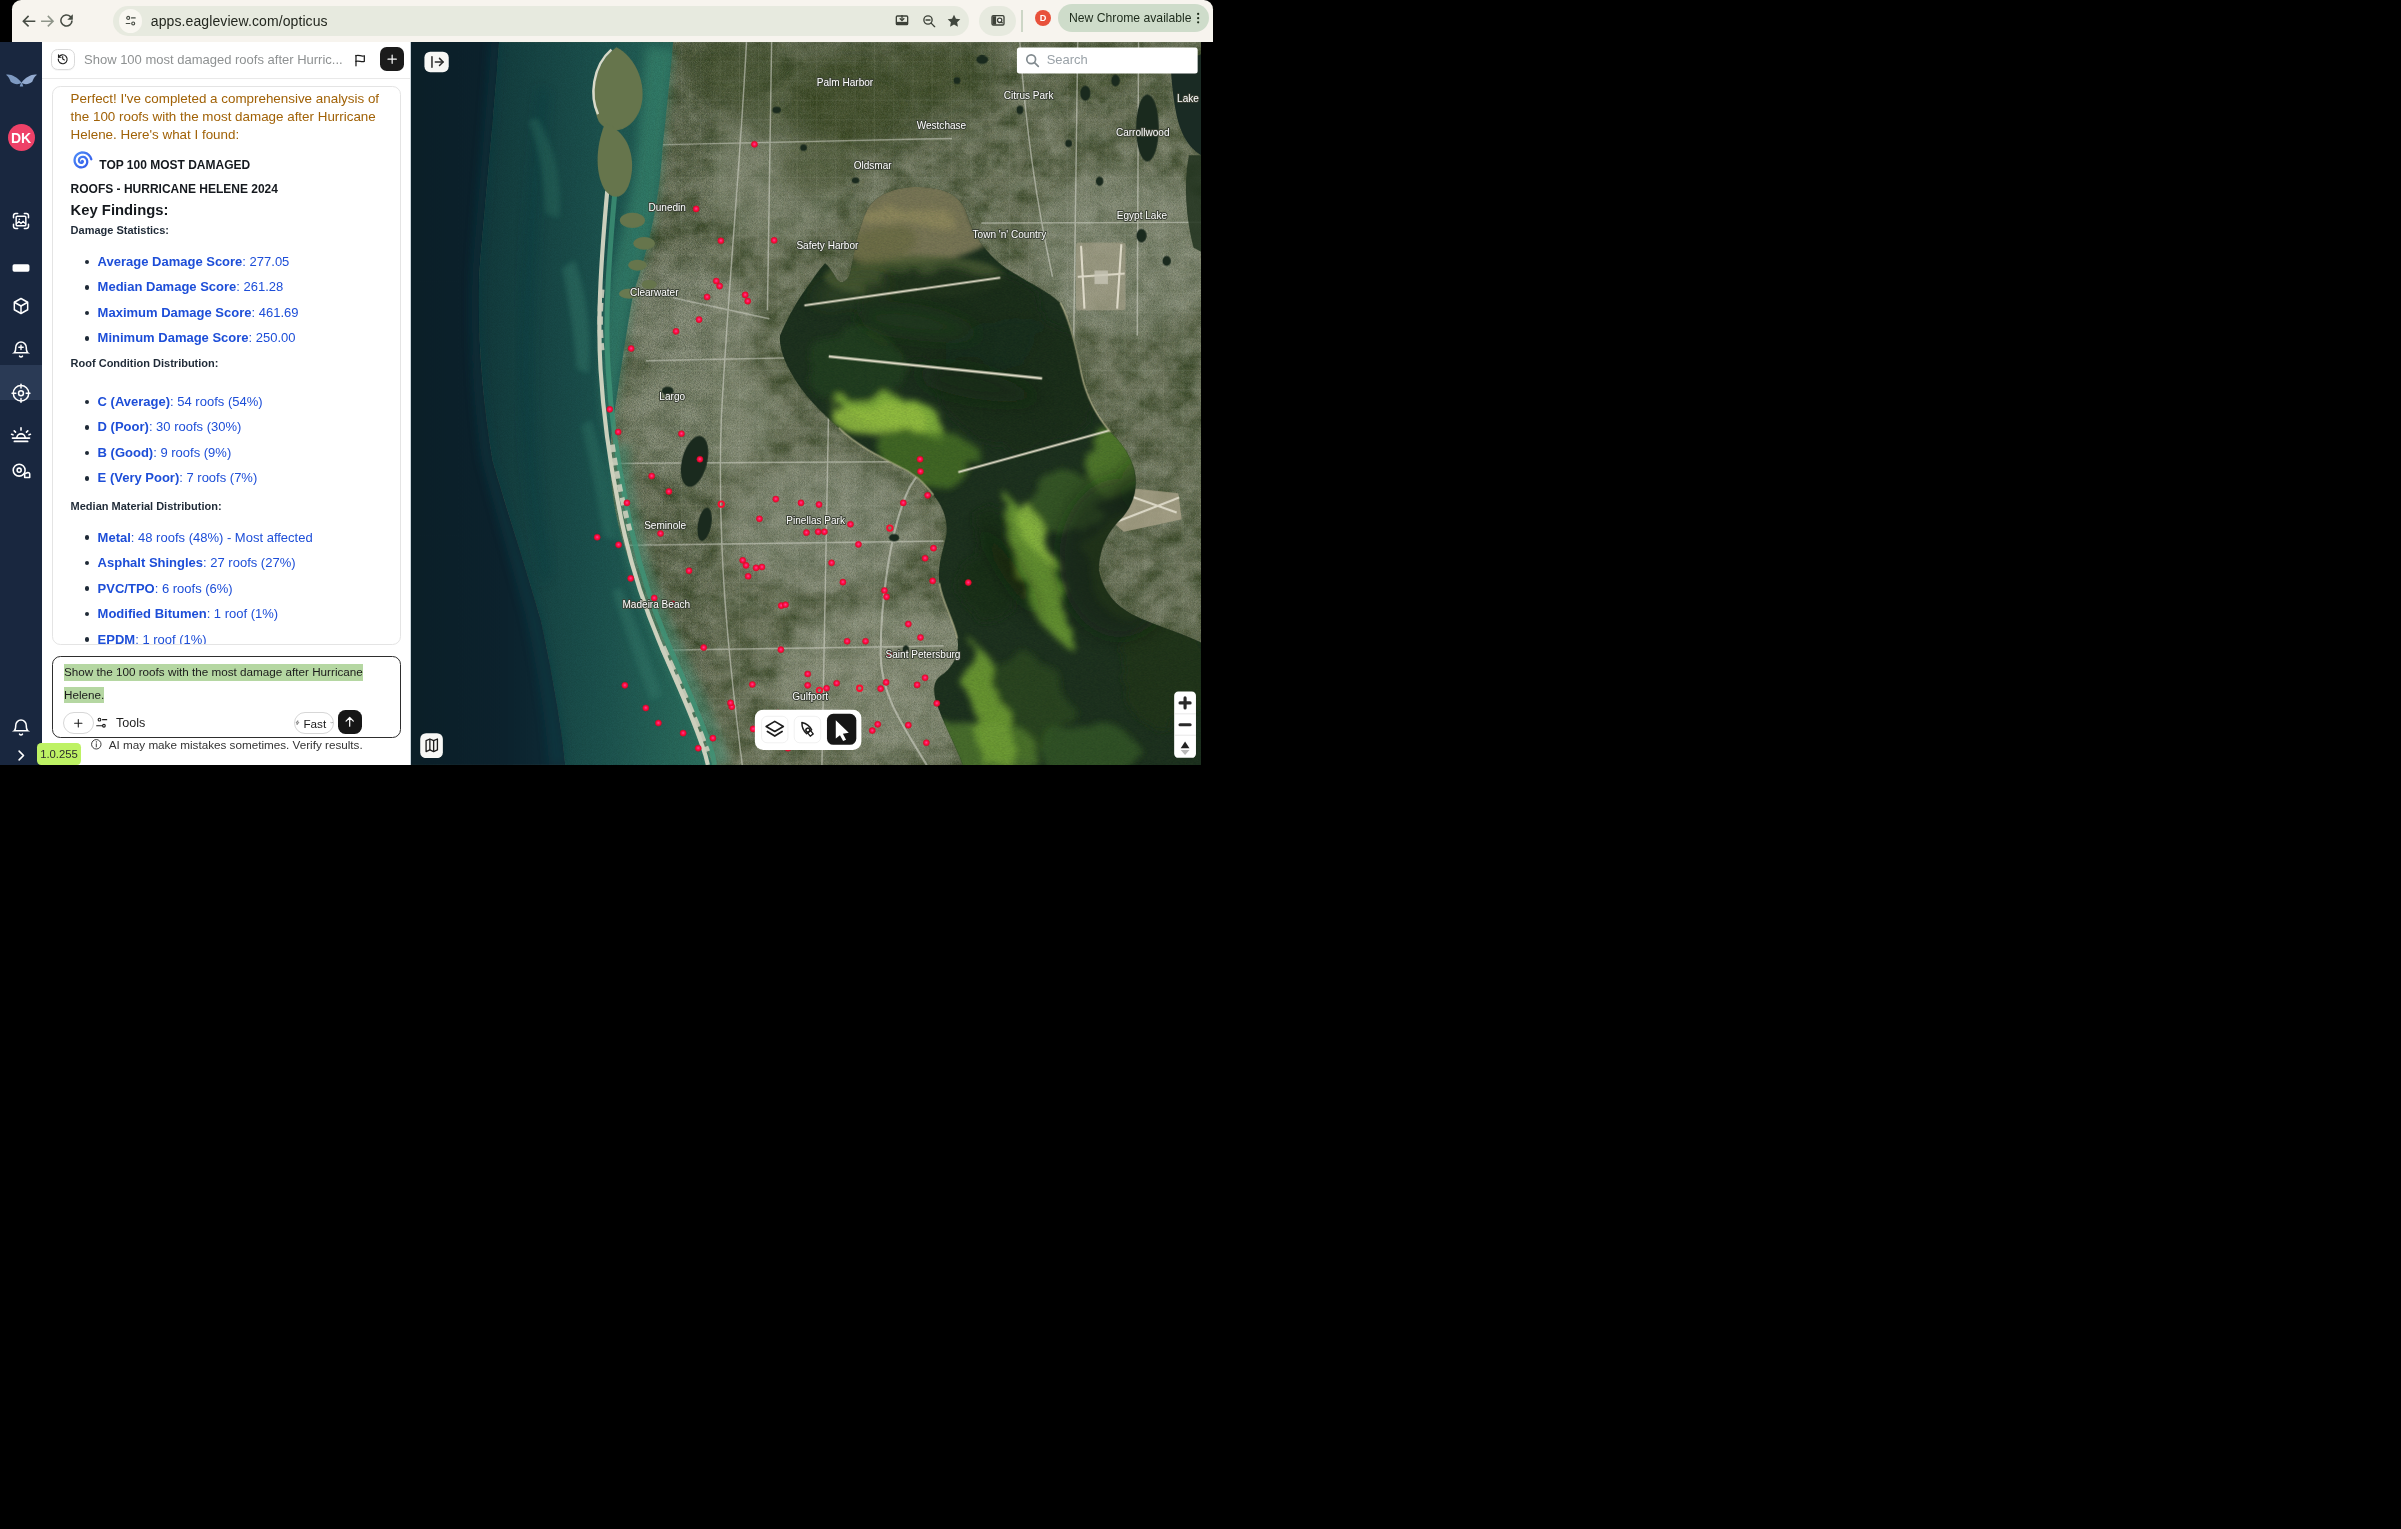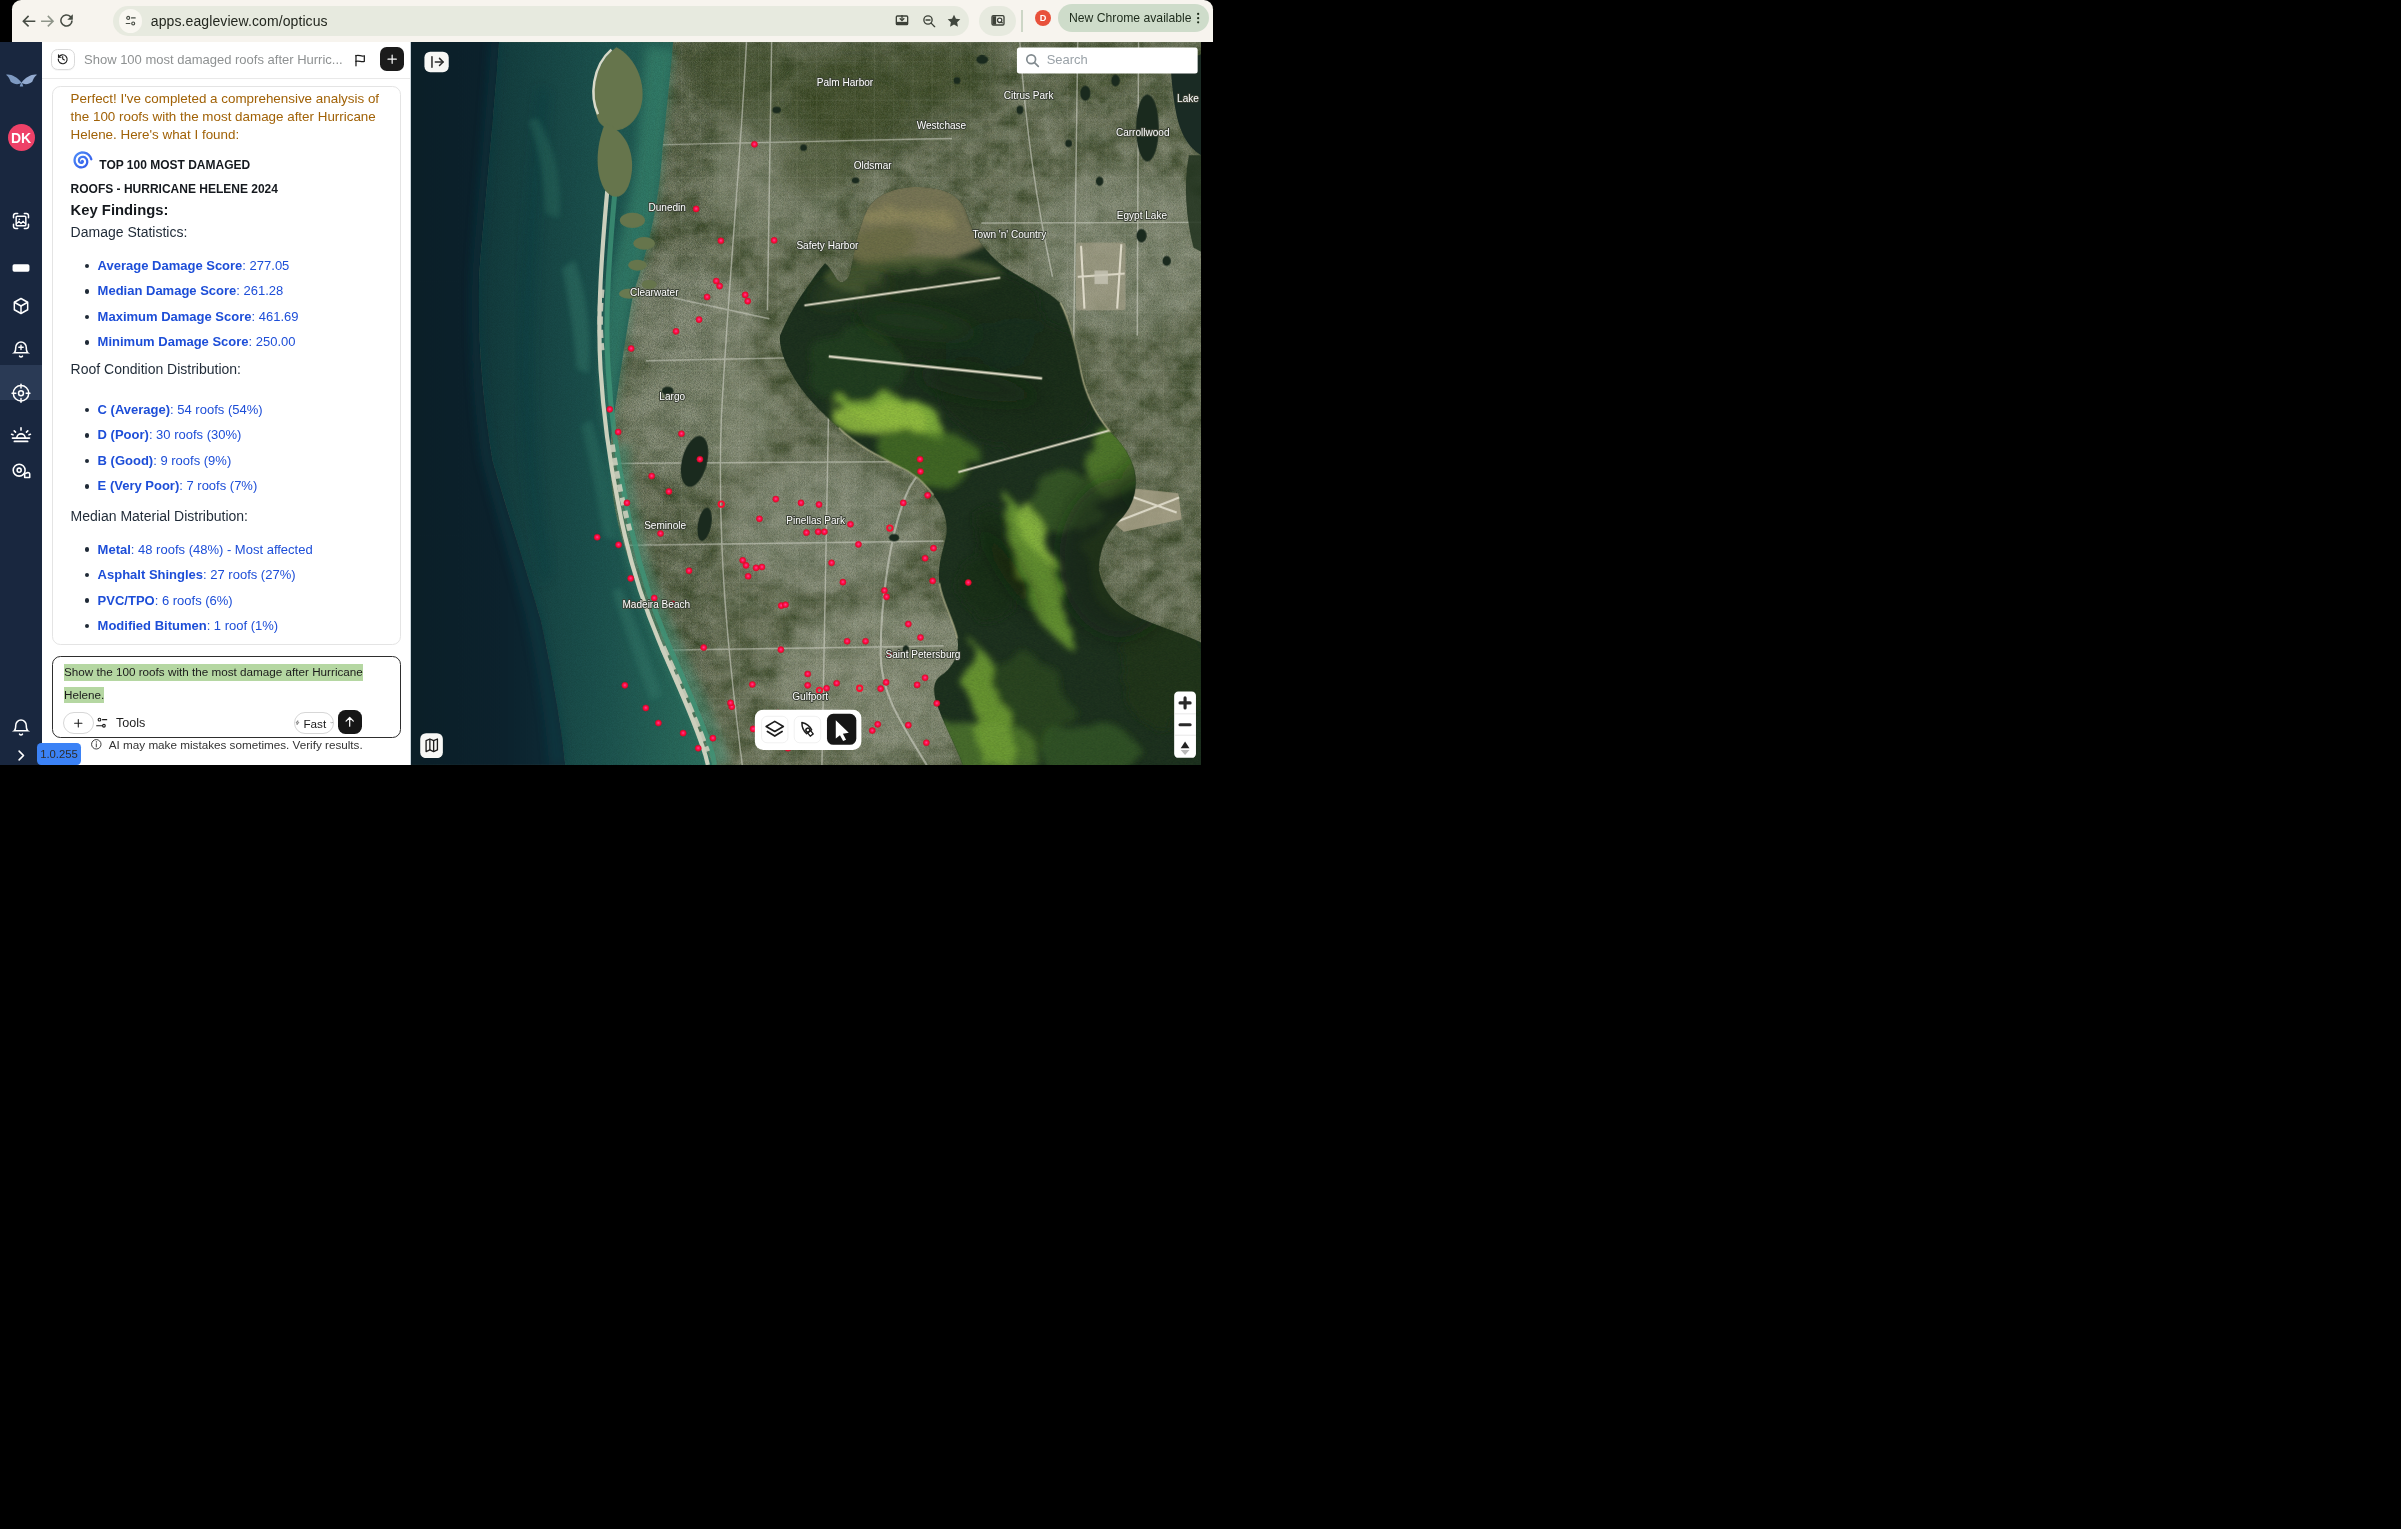--- a/index.html
+++ b/index.html
@@ -20,34 +20,34 @@
 #chathead{position:absolute;left:0;top:0;width:369px;height:37px;background:#fff;border-bottom:0.8px solid #e9e9e9}
 #histbtn{position:absolute;left:9.2px;top:6.7px;width:24px;height:21px;border:0.8px solid #dadada;border-radius:6.7px;background:#fff;display:flex;align-items:center;justify-content:center;box-shadow:0 0.8px 0.8px rgba(0,0,0,.04)}
 #ctitle{position:absolute;left:42px;top:10px;font-size:13px;color:#8e9192;white-space:nowrap}
 #flagbtn{position:absolute;left:311px;top:11px}
 #plusbtn{position:absolute;left:338px;top:5px;width:24px;height:24px;background:#1b1b1b;border-radius:6.7px;display:flex;align-items:center;justify-content:center}
 #msgcard{position:absolute;left:10px;top:44px;width:349px;height:559px;border:0.8px solid #e4e4e4;border-radius:8.4px;background:#fff;overflow:hidden;color:#1f2a37}
 #msgin{padding:3.4px 13.4px 0 17.6px}
 .mp{font-size:13.4px;line-height:17.6px;color:#a16207;width:319px}
 h1.mt{font-size:12px;line-height:25px;color:#15191e;margin-top:6.7px;font-weight:bold}
 h2.mt{font-size:14.8px;color:#15191e;margin-top:0px;font-weight:bold}
-h3.mt{font-size:14px;color:#1f2a37;margin-top:5.9px;font-weight:normal}
+h3.mt{font-size:11px;color:#1f2a37;margin-top:5.9px;font-weight:bold}
 ul.ml{list-style:none}
 ul.ml li{position:relative;padding-left:27px;font-size:13px;line-height:25.5px;color:#1d4ed8}
 ul.ml li:before{content:"";position:absolute;left:14.3px;top:10.7px;width:4.6px;height:4.6px;border-radius:50%;background:#1f2a37}
 #inputbox{position:absolute;left:10px;top:614px;width:349px;height:82px;border:1.3px solid #2e2e2e;border-radius:8.4px;background:#fff}
 #intext{position:absolute;left:11px;top:4.6px;font-size:11.7px;line-height:22.6px;color:#1b1b1b}
 #intext mark{background:#b5d7a2;color:#1b1b1b;padding:1.3px 0 2.1px}
 #inplus{position:absolute;left:10px;top:55px;width:31px;height:22px;border:0.8px solid #d7d7d7;border-radius:11.7px;display:flex;align-items:center;justify-content:center}
 #tools{position:absolute;left:42px;top:55px;height:22px;display:flex;align-items:center;color:#1e1e1e}
 #tools span{font-size:12.6px;margin-left:7.5px}
 #fastpill{position:absolute;left:241px;top:55px;width:40px;height:22px;border:0.8px solid #d7d7d7;border-radius:11.7px;display:flex;align-items:center;justify-content:center;color:#1b1b1b;font-size:11.7px}
 #sendbtn{position:absolute;left:285px;top:53px;width:24px;height:23.5px;background:#161616;border-radius:7.5px;display:flex;align-items:center;justify-content:center}
 #aifoot{position:absolute;left:0;top:696px;width:369px;text-align:center;font-size:11.7px;color:#333;display:flex;align-items:center;justify-content:center}
-#version{position:absolute;left:-5px;top:701px;width:44px;height:22px;background:#3b82f6;border-radius:4.2px;font-size:11.3px;color:#2c2c2c;display:flex;align-items:center;justify-content:center;z-index:5}
+#version{position:absolute;left:-5px;top:701px;width:44px;height:22px;background:#bef264;border-radius:4.2px;font-size:11.3px;color:#2c2c2c;display:flex;align-items:center;justify-content:center;z-index:5}
 #map{position:absolute;left:410px;top:42px;width:791px;height:723px;background:#0d2630;border-left:0.8px solid #c9d4da;overflow:hidden}
 </style></head><body>
 <div id="chrome">
   <svg class="cbtn" style="position:absolute;left:7.5px;top:11.7px" width="18.4" height="18.4" viewBox="0 0 24 24">
       <path d="M20 11H6.8l5.1-5.1-1.4-1.5L2.9 12l7.6 7.6 1.4-1.5L6.8 13H20z" fill="#474c44"></path>
     </svg>
   <svg class="cbtn" style="position:absolute;left:26px;top:11.7px" width="18.4" height="18.4" viewBox="0 0 24 24">
       <path d="M4 11h13.2l-5.1-5.1 1.4-1.5L21.1 12l-7.6 7.6-1.4-1.5 5.1-5.1H4z" fill="#8f958a"></path>
     </svg>
   <svg class="cbtn" style="position:absolute;left:45px;top:11px" width="19" height="19" viewBox="0 0 24 24">

